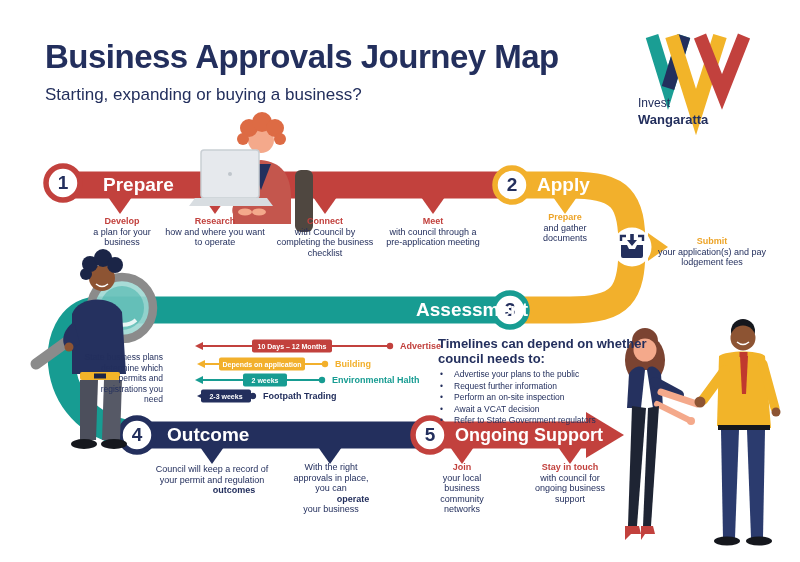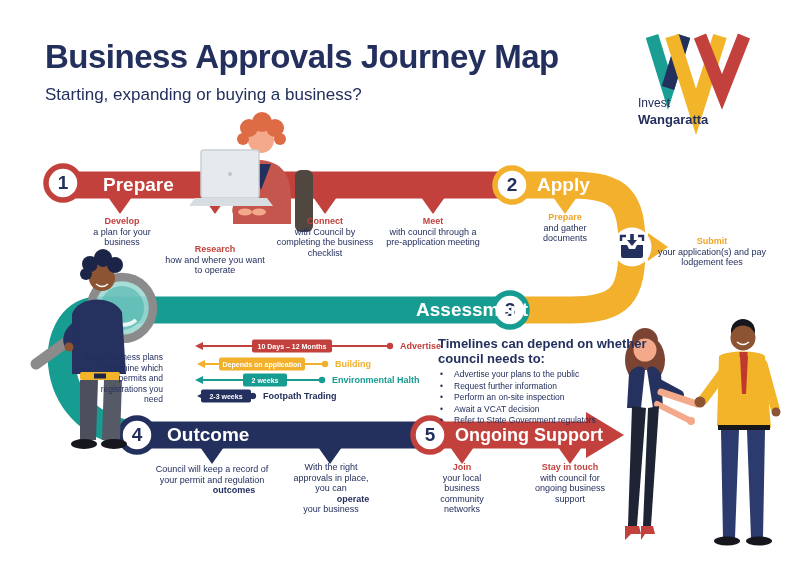--- a/index.html
+++ b/index.html
@@ -199,21 +199,21 @@
   <div class="abs band-label" style="left:103px;top:172px;">Prepare</div>
   <div class="abs band-label" style="left:537px;top:172px;">Apply</div>
   <div class="abs band-label" style="left:370px;top:297px;width:118px;text-align:right;margin-left:40px;">Assessment</div>
   <div class="abs band-label" style="left:167px;top:422px;">Outcome</div>
   <div class="abs band-label" style="left:455px;top:422px;font-size:18px;">Ongoing Support</div>
 
   <div class="col" style="left:88px;top:216px;width:68px;">
     <span class="lead lead-red">Develop</span>
     <span>a plan for your business</span>
   </div>
-  <div class="col" style="left:165px;top:216px;width:100px;margin-top:28px;">
+  <div class="col" style="left:165px;top:216px;width:100px;">
     <span class="lead lead-red">Research</span>
     <span>how and where you want to operate</span>
   </div>
   <div class="col" style="left:272px;top:216px;width:106px;">
     <span class="lead lead-red">Connect</span>
     <span>with Council by completing the business checklist</span>
   </div>
   <div class="col" style="left:381px;top:216px;width:104px;">
     <span class="lead lead-red">Meet</span>
     <span>with council through a pre-application meeting</span>

